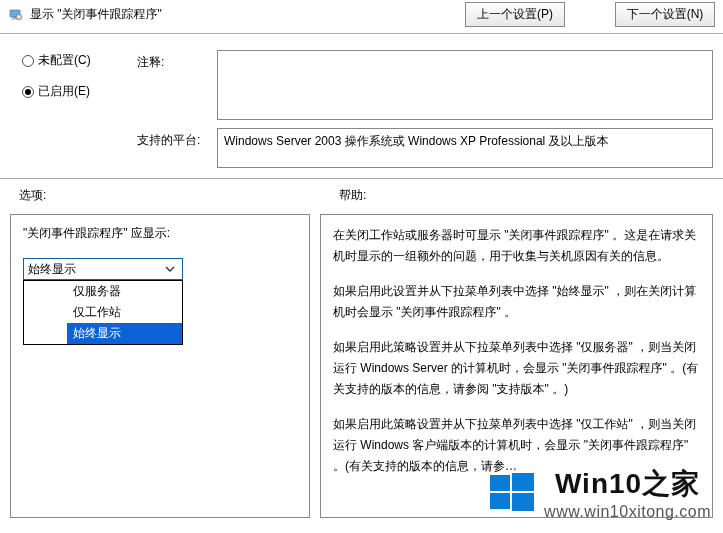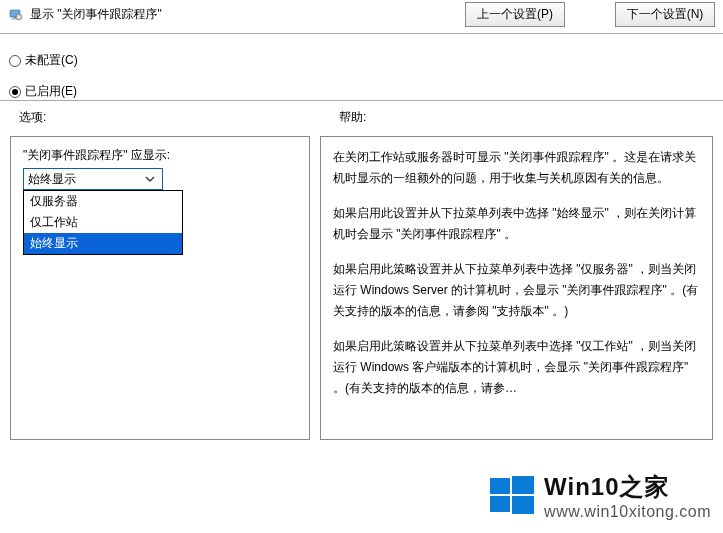--- a/index.html
+++ b/index.html
@@ -43,21 +43,21 @@
     background: linear-gradient(#fdfdfd,#e8e8e8);
     padding: 3px 10px;
     font-size: 12px;
     cursor: pointer;
     min-width: 100px;
     text-align: center;
     margin-left: 44px;
   }
   .config-area {
     display: flex;
-    padding: 8px 10px 0 9px;
+    padding: 8px 10px 0 22px;
     border-bottom: 1px solid #aaa;
   }
   .radio-col {
     width: 115px;
     display: flex;
     flex-direction: column;
     gap: 14px;
     padding-top: 10px;
   }
   .radio-row {
@@ -124,23 +124,23 @@
     position: relative;
   }
   .help-panel {
     flex: 1;
     padding: 10px 12px;
     line-height: 1.75;
     font-size: 12px;
   }
   .help-panel p { margin: 0 0 14px 0; }
   .combo-wrap {
-    margin-top: 4px;
-    position: relative;
-    width: 140px;
+    margin-top: 16px;
+    position: relative;
+    width: 160px;
   }
   .combo {
     border: 1px solid #0a64a4;
     height: 22px;
     display: flex;
     align-items: center;
     padding: 0 4px;
     justify-content: space-between;
     background: #fff;
     cursor: pointer;
@@ -152,20 +152,21 @@
     align-items: center;
   }
   .dropdown {
     position: absolute;
     top: 22px;
     left: 0;
     width: 160px;
     border: 1px solid #000;
     background: #fff;
     z-index: 10;
+    padding-left: 43px;
   }
   .dropdown-item {
     padding: 2px 6px;
     cursor: pointer;
   }
   .dropdown-item.selected {
     background: #0a64d8;
     color: #fff;
   }
   .watermark {
@@ -174,24 +175,25 @@
     bottom: 12px;
     display: flex;
     align-items: center;
     gap: 8px;
     pointer-events: none;
   }
   .watermark-text {
     text-align: left;
   }
   .watermark-text .t1 {
-    font-size: 24px;
+    font-size: 28px;
     font-weight: bold;
     color: #111;
     letter-spacing: 1px;
+    text-align: center;
   }
   .watermark-text .t2 {
     font-size: 16px;
     color: #555;
     letter-spacing: 0.5px;
   }
   .winlogo {
     width: 48px; height: 48px;
   }
 </style>
@@ -217,20 +219,30 @@
 
 <div class="config-area">
   <div class="radio-col">
     <div class="radio-row">
       <span class="radio"></span>
       <span>未配置(C)</span>
     </div>
     <div class="radio-row">
       <span class="radio checked"></span>
       <span>已启用(E)</span>
+    </div>
+  </div>
+  <div class="right-col">
+    <div class="field-row">
+      <div class="field-label">注释:</div>
+      <div class="comment-box"></div>
+    </div>
+    <div class="field-row">
+      <div class="field-label">支持的平台:</div>
+      <div class="platform-box">Windows Server 2003 操作系统或 Windows XP Professional 及以上版本</div>
     </div>
   </div>
 </div>
 
 <div class="labels-row">
   <div class="lbl-left">选项:</div>
   <div>帮助:</div>
 </div>
 
 <div class="lower">

